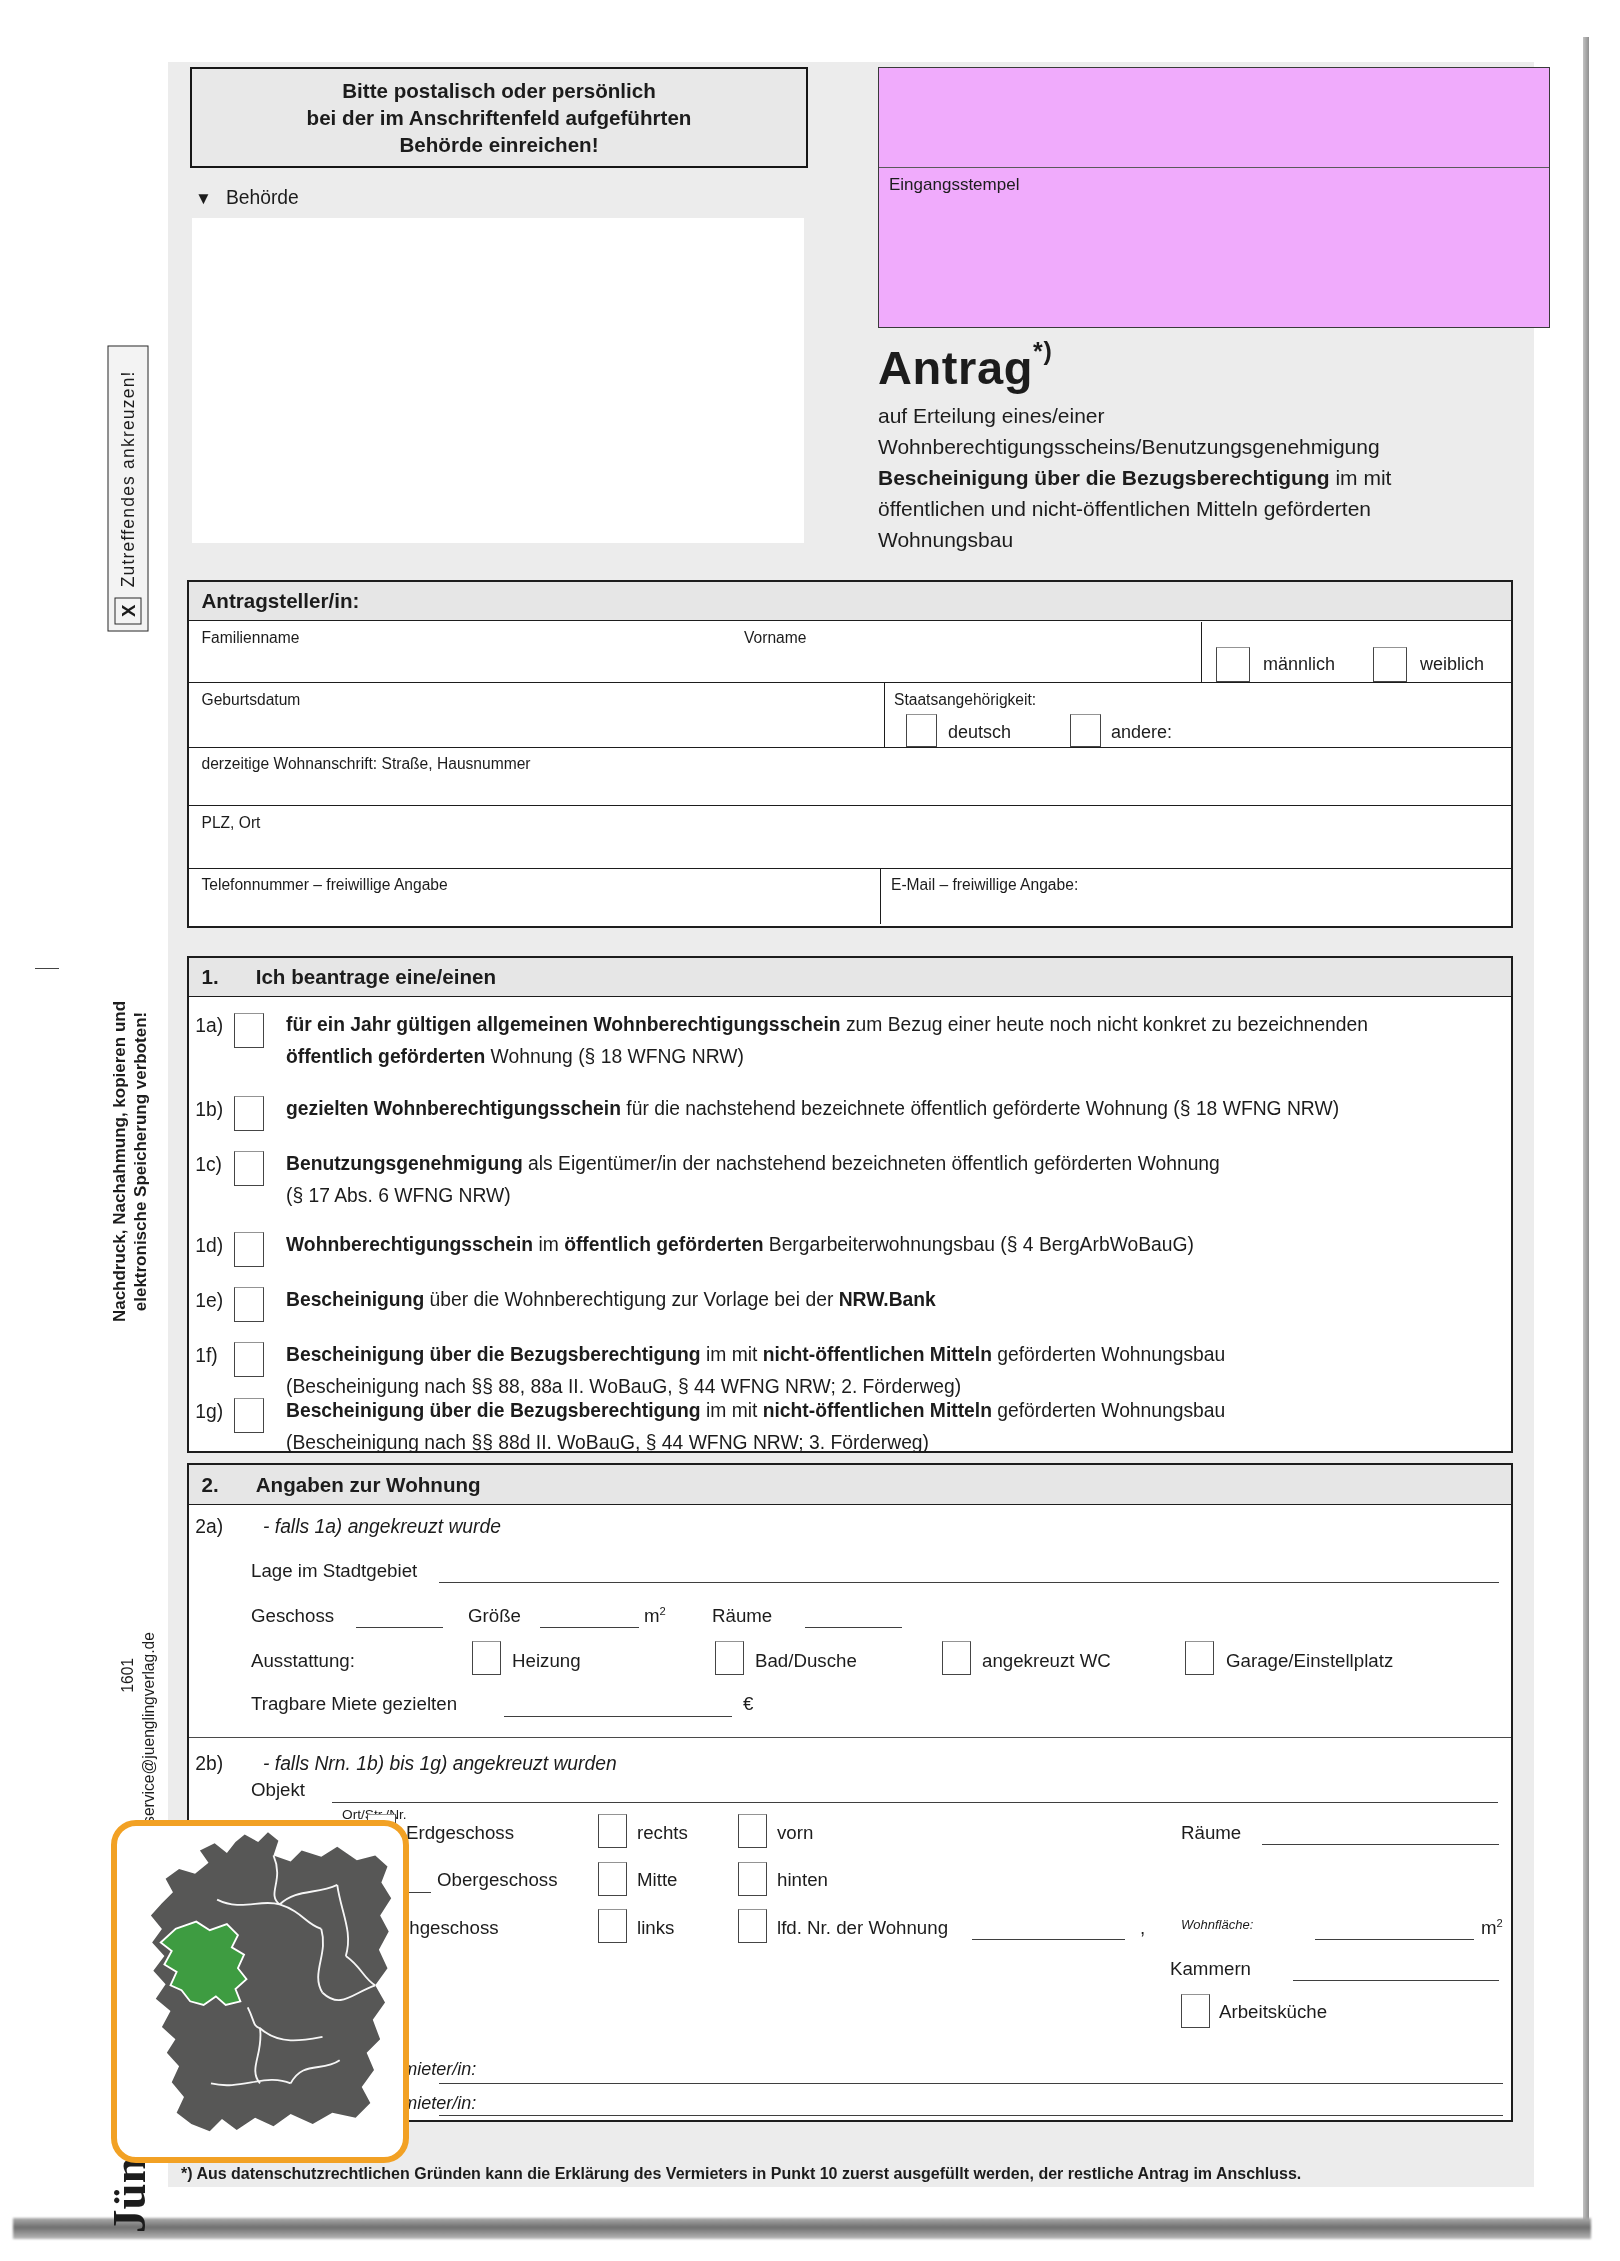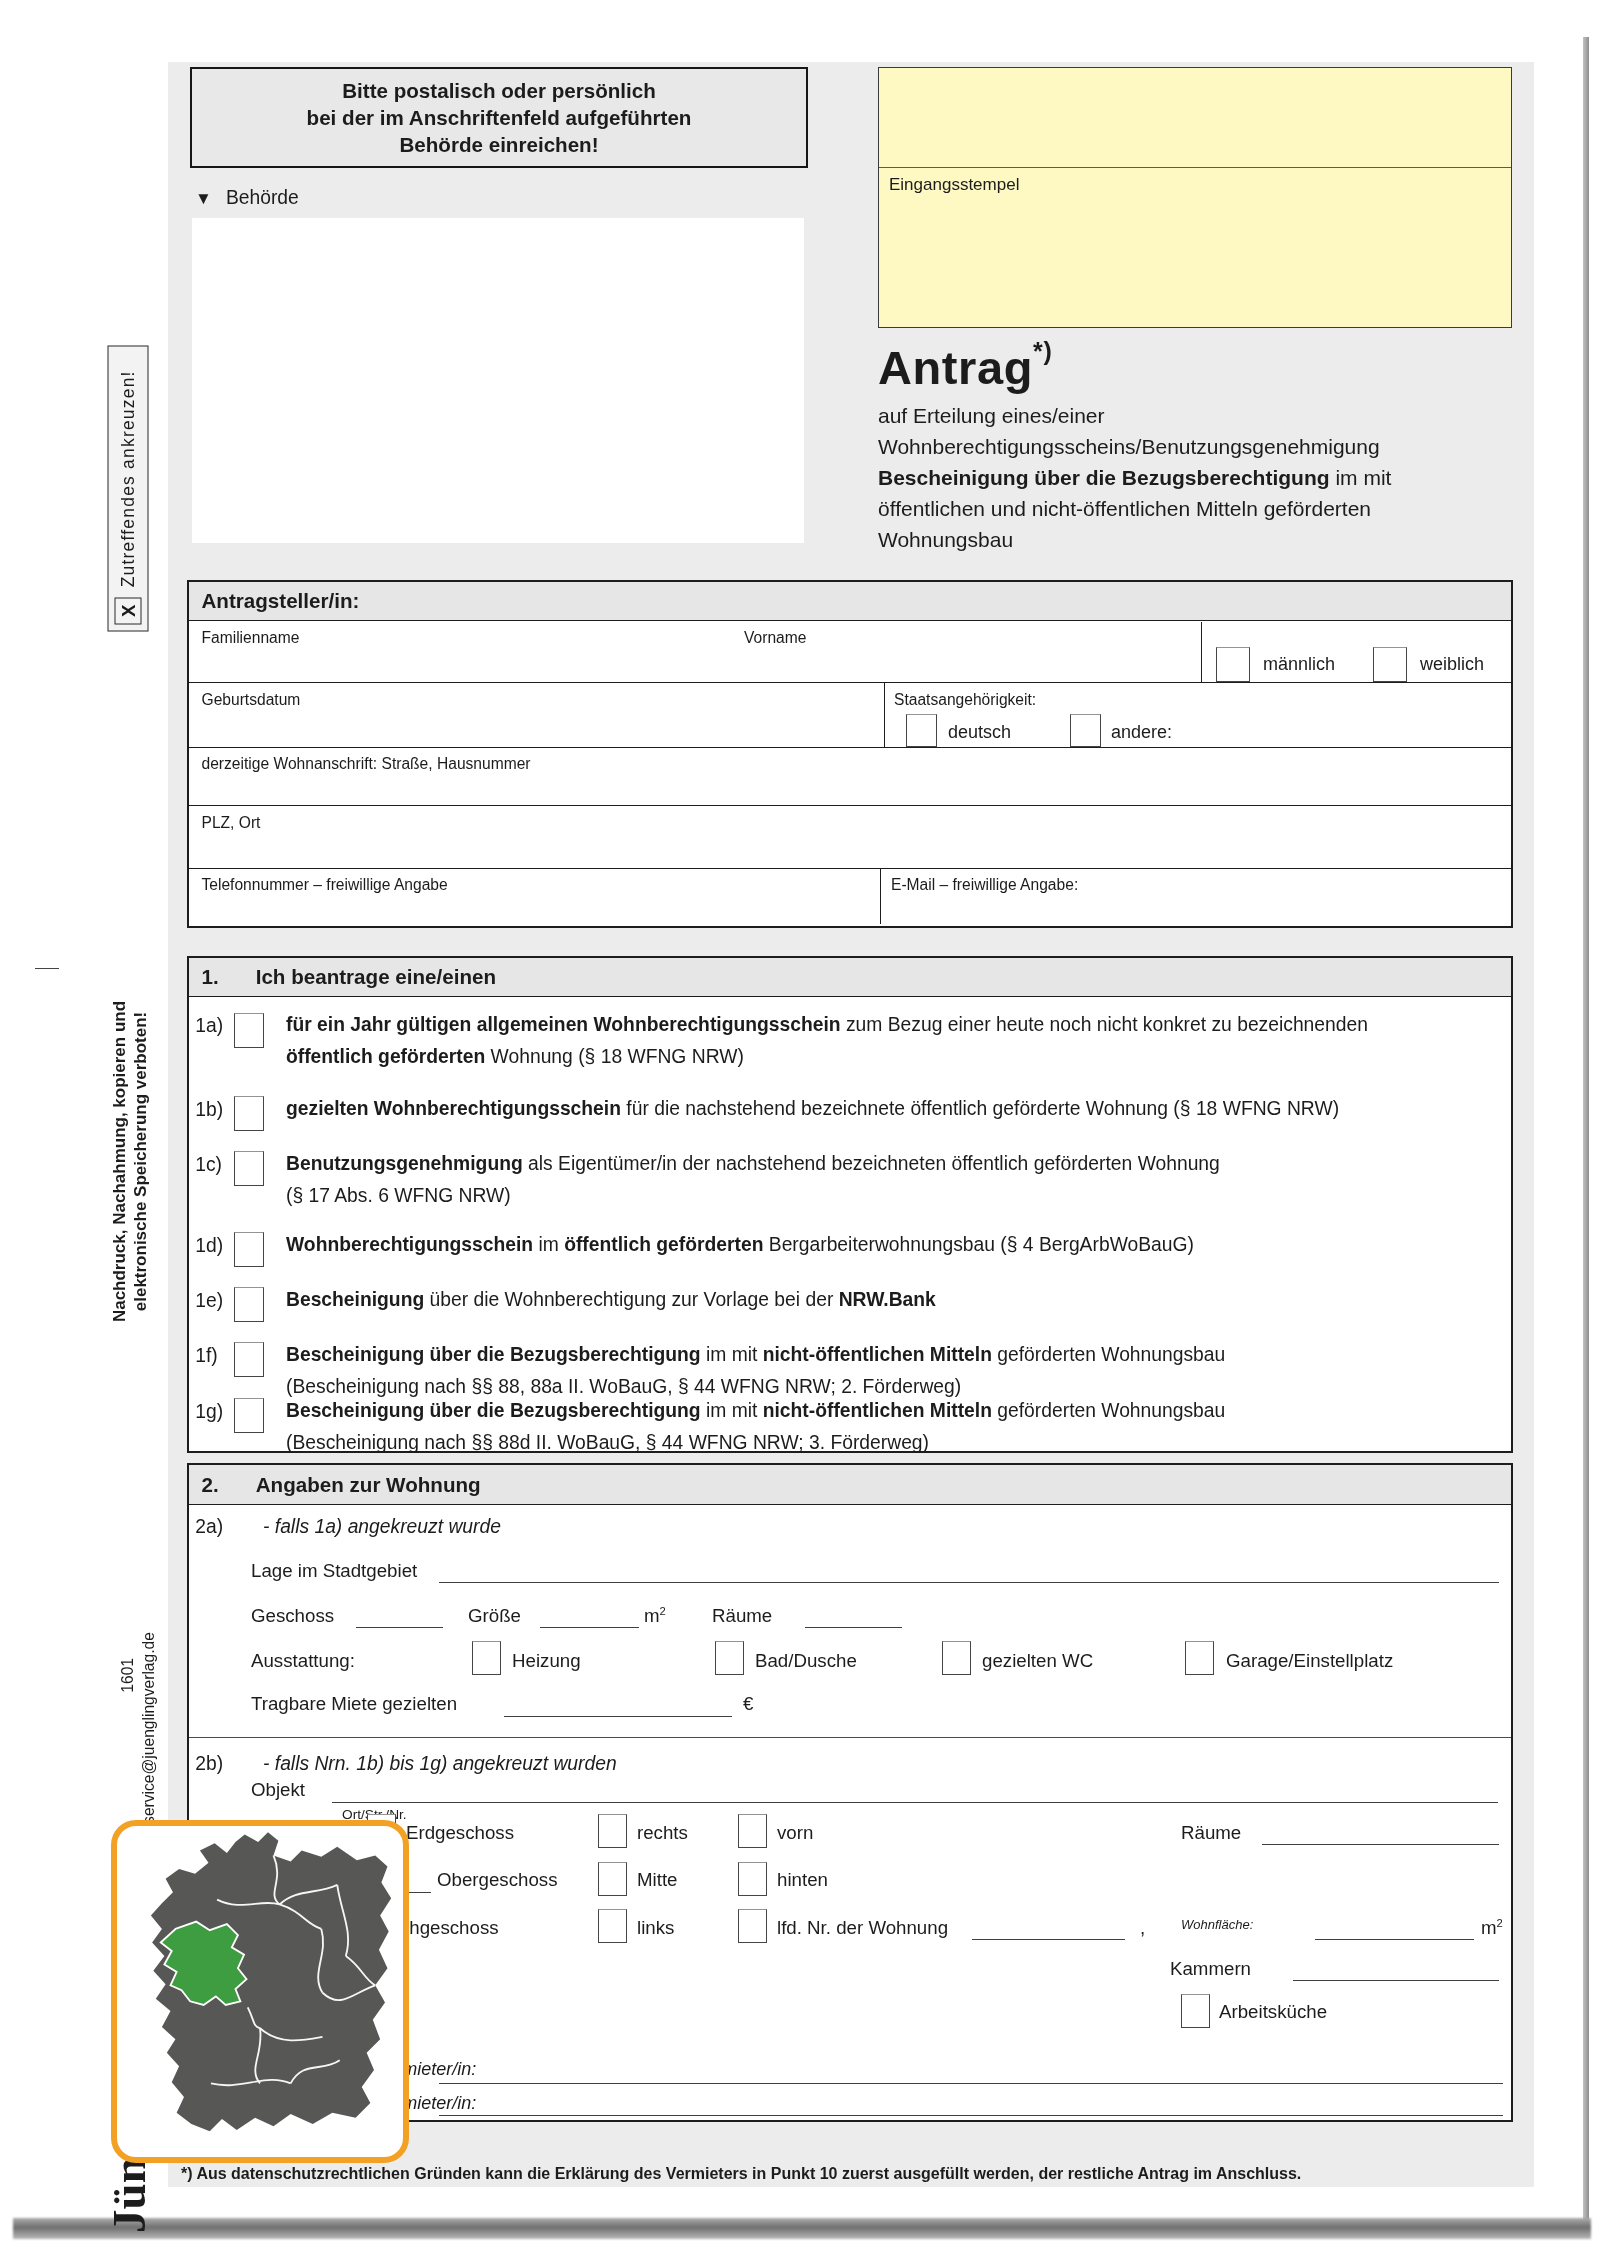--- a/index.html
+++ b/index.html
@@ -55,21 +55,21 @@
   <div>Behörde einreichen!</div>
 </div>
 
 <div class="lbl" style="left:195px;top:187px;font-size:19.3px;">
   <span style="font-size:17px;margin-right:8.7px;">▼</span>
   <span>Behörde</span>
 </div>
 
 <div class="abs" style="left:192px;top:218px;width:612px;height:325px;background:#fff;"></div>
 
-<div class="abs" style="left:878px;top:67px;width:632px;height:259px;background:#fef9c3;border:1.9px solid #3a3a3a;">
+<div class="abs" style="left:878px;top:67px;width:632px;height:259px;background:#f0abfc;border:1.9px solid #3a3a3a;padding-left:38px;">
   <div class="abs" style="left:0;right:0;top:99px;border-top:1.2px solid #5a5a5a;"></div>
   <div class="lbl" style="left:10px;top:107px;font-size:17px;">Eingangsstempel</div>
 </div>
 
 <div class="lbl" style="left:878px;top:337px;font-size:47px;font-weight:bold;letter-spacing:0.6px;">
   <span>Antrag</span><sup style="font-size:25px;vertical-align:24px;">*)</sup>
 </div>
 <div class="abs" style="left:878px;top:400px;font-size:21px;line-height:31px;white-space:nowrap;">
   <div><span>auf Erteilung eines/einer</span></div>
   <div><span style="font-weight: normal;">Wohnberechtigungsscheins/Benutzungsgenehmigung</span></div>
@@ -191,21 +191,21 @@
   <div class="lbl" style="left:455px;top:140px;font-size:18.7px;">m<sup>2</sup></div>
   <div class="lbl" style="left:523px;top:140px;font-size:18.7px;">Räume</div>
   <div class="uline" style="left:616px;top:162px;width:97px;"></div>
 
   <div class="lbl" style="left:62px;top:185px;font-size:18.7px;">Ausstattung:</div>
   <div class="cb" style="left:283px;top:176px;width:27.4px;height:32px;"></div>
   <div class="lbl" style="left:323px;top:185px;font-size:18.7px;">Heizung</div>
   <div class="cb" style="left:526px;top:176px;width:27.4px;height:32px;"></div>
   <div class="lbl" style="left:566px;top:185px;font-size:18.7px;">Bad/Dusche</div>
   <div class="cb" style="left:753px;top:176px;width:27.4px;height:32px;"></div>
-  <div class="lbl" style="left:793px;top:185px;font-size:18.7px;">gezielten WC</div>
+  <div class="lbl" style="left:793px;top:185px;font-size:18.7px;">angekreuzt WC</div>
   <div class="cb" style="left:996px;top:176px;width:27.4px;height:32px;"></div>
   <div class="lbl" style="left:1037px;top:185px;font-size:18.7px;">Garage/Einstellplatz</div>
 
   <div class="lbl" style="left:62px;top:228px;font-size:18.7px;">Tragbare Miete gezielten</div>
   <div class="uline" style="left:315px;top:251px;width:228px;"></div>
   <div class="lbl" style="left:554px;top:228px;font-size:18.7px;">€</div>
 
   <div class="abs" style="left:0;right:0;top:272px;border-top:1.2px solid #4a4a4a;"></div>
 
   <div class="lbl" style="left:6.2px;top:288px;font-size:19.3px;">2b)</div>

